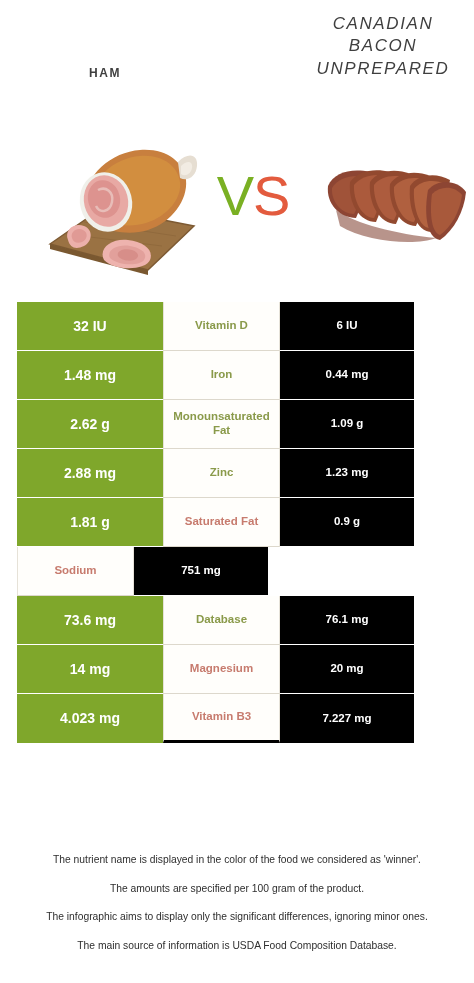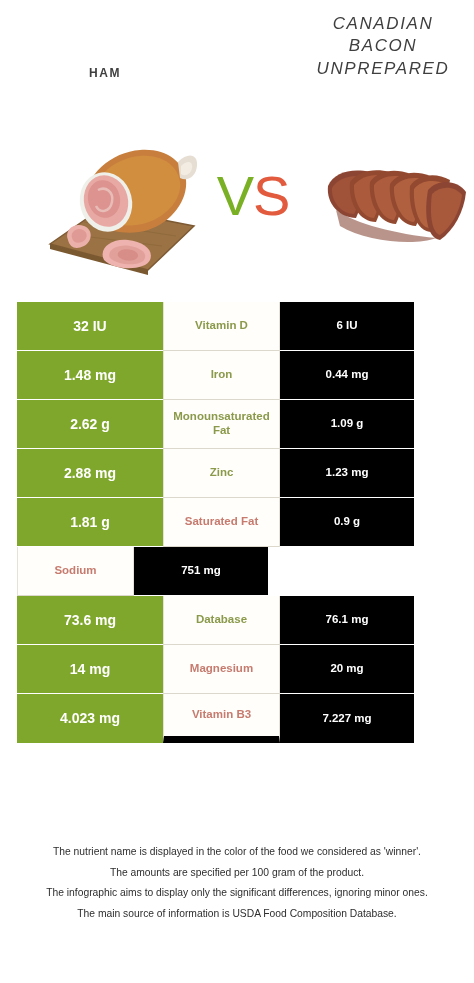--- a/index.html
+++ b/index.html
@@ -142,37 +142,37 @@
     width: 134px;
     background: #000000;
     color: #ffffff;
     font-size: 11.5px;
     font-weight: bold;
     border-bottom: 1.5px solid #ffffff;
   }
 
   .row:last-child .cell-left,
   .row:last-child .cell-right { border-bottom: none; }
-  .row:last-child .cell-mid { border-bottom: 7px solid #000000; text-align: center; }
+  .row:last-child .cell-mid { border-bottom: 3px solid #000000; text-align: center; }
 
   .win-ham  { color: #8a9a4a; }
   .win-bacon { color: #c77b6e; }
 
   
   .footer {
     position: absolute;
     left: 20px;
     top: 840px;
     width: 434px;
     text-align: center;
     font-size: 10.3px;
     line-height: 1.62;
     color: #2e2e2e;
   }
-  .footer p { margin: 4px; }
+  .footer p { margin: 12px; }
 </style>
 </head>
 <body>
 
 <div id="page">
 
   <div class="header">
     <div class="title-left">HAM</div>
     <div class="title-right">
       <span class="tline">CANADIAN</span>

